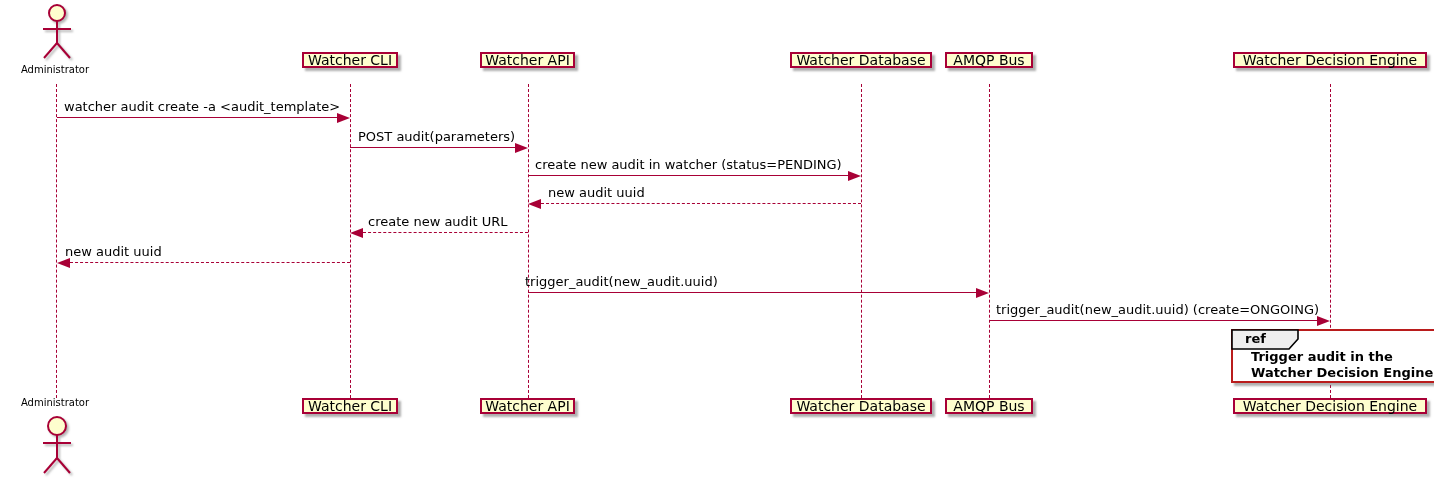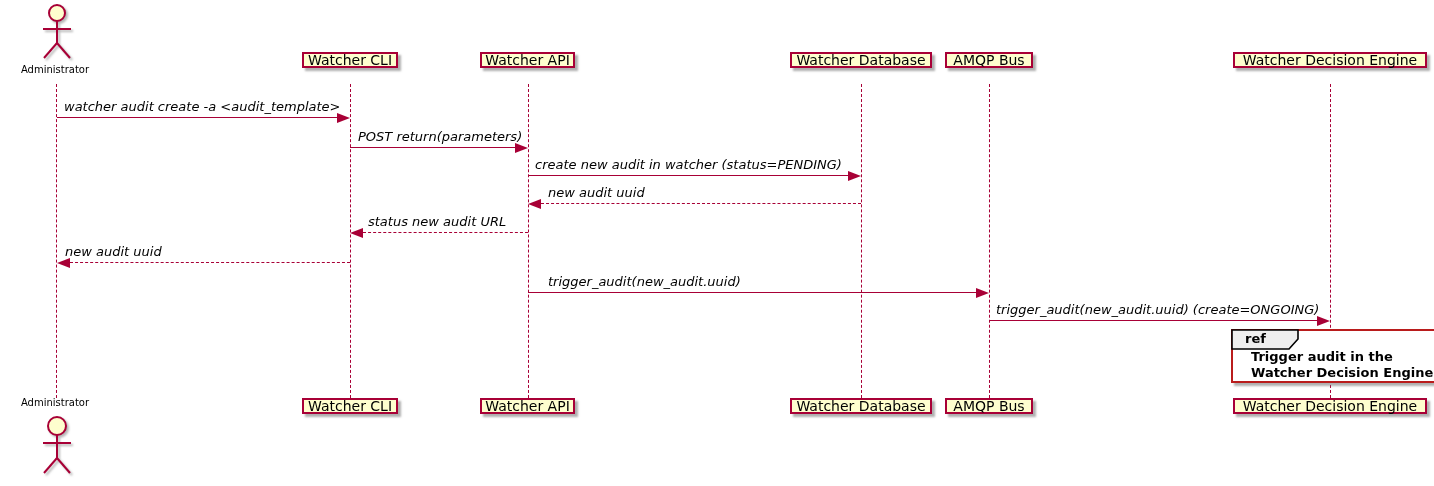--- a/index.html
+++ b/index.html
@@ -21,21 +21,21 @@
   }
   .actor-label{
     position:absolute;font-size:10px;white-space:nowrap;
     transform:translateX(-50%);
   }
   .actor-svg{
     position:absolute;
     filter:drop-shadow(2.5px 2.5px 1px rgba(110,110,110,.5));
   }
   .msg-label{
-    position:absolute;font-size:13px;line-height:15px;white-space:nowrap;font-style:italic;
+    position:absolute;font-size:13px;line-height:15px;white-space:nowrap;
   }
   .mline{position:absolute;height:0;border-top:1px solid #A80036;}
   .mline.dashed{border-top-style:dashed;}
   .arr{position:absolute;width:0;height:0;
     border-top:5px solid transparent;border-bottom:5px solid transparent;}
   .arr.r{border-left:13px solid #A80036;}
   .arr.l{border-right:13px solid #A80036;}
   .refbox{
     position:absolute;left:1231px;top:329px;width:213px;height:54px;
     box-sizing:border-box;background:#ffffff;border:2px solid #b91c1c;
@@ -83,41 +83,41 @@
     <span>AMQP Bus</span>
     </div>
   <div class="pbox" style="left:1233px;top:52px;width:194px">
     <span>Watcher Decision Engine</span>
     </div>
 
   <span class="msg-label" style="left:64px;top:99px">watcher audit create -a &lt;audit_template&gt;</span>
   <div class="mline" style="left:57px;top:117px;width:281px"></div>
   <div class="arr r" style="left:337px;top:112.5px"></div>
 
-  <span class="msg-label" style="left:358px;top:129px">POST return(parameters)</span>
+  <span class="msg-label" style="left:358px;top:129px">POST audit(parameters)</span>
   <div class="mline" style="left:350px;top:147px;width:165px"></div>
   <div class="arr r" style="left:515px;top:142.5px"></div>
 
   <span class="msg-label" style="left:535px;top:157px">create new audit in watcher (status=PENDING)</span>
   <div class="mline" style="left:528px;top:175px;width:320px"></div>
   <div class="arr r" style="left:848px;top:170.5px"></div>
 
   <span class="msg-label" style="left:548px;top:185px">new audit uuid</span>
   <div class="mline dashed" style="left:541px;top:203px;width:320px"></div>
   <div class="arr l" style="left:528px;top:198.5px"></div>
 
-  <span class="msg-label" style="left:368px;top:214px">status new audit URL</span>
+  <span class="msg-label" style="left:368px;top:214px">create new audit URL</span>
   <div class="mline dashed" style="left:363px;top:232px;width:165px"></div>
   <div class="arr l" style="left:350px;top:227.5px"></div>
 
   <span class="msg-label" style="left:65px;top:244px">new audit uuid</span>
   <div class="mline dashed" style="left:70px;top:262px;width:280px"></div>
   <div class="arr l" style="left:57px;top:257.5px"></div>
 
-  <span class="msg-label" style="left:548px;top:274px">trigger_audit(new_audit.uuid)</span>
+  <span class="msg-label" style="left:525px;top:274px">trigger_audit(new_audit.uuid)</span>
   <div class="mline" style="left:528px;top:292px;width:448px"></div>
   <div class="arr r" style="left:976px;top:287.5px"></div>
 
   <span class="msg-label" style="left:996px;top:302px">trigger_audit(new_audit.uuid) (create=ONGOING)</span>
   <div class="mline" style="left:989px;top:320px;width:328px"></div>
   <div class="arr r" style="left:1317px;top:315.5px"></div>
 
   <div class="refbox">
     <svg class="ref-tab" width="70" height="21" viewBox="0 0 70 21">
       <polygon points="1,1 67,1 67,10 58,20 1,20" fill="#EEEEEE" stroke="#000000" stroke-width="1.6"></polygon>

